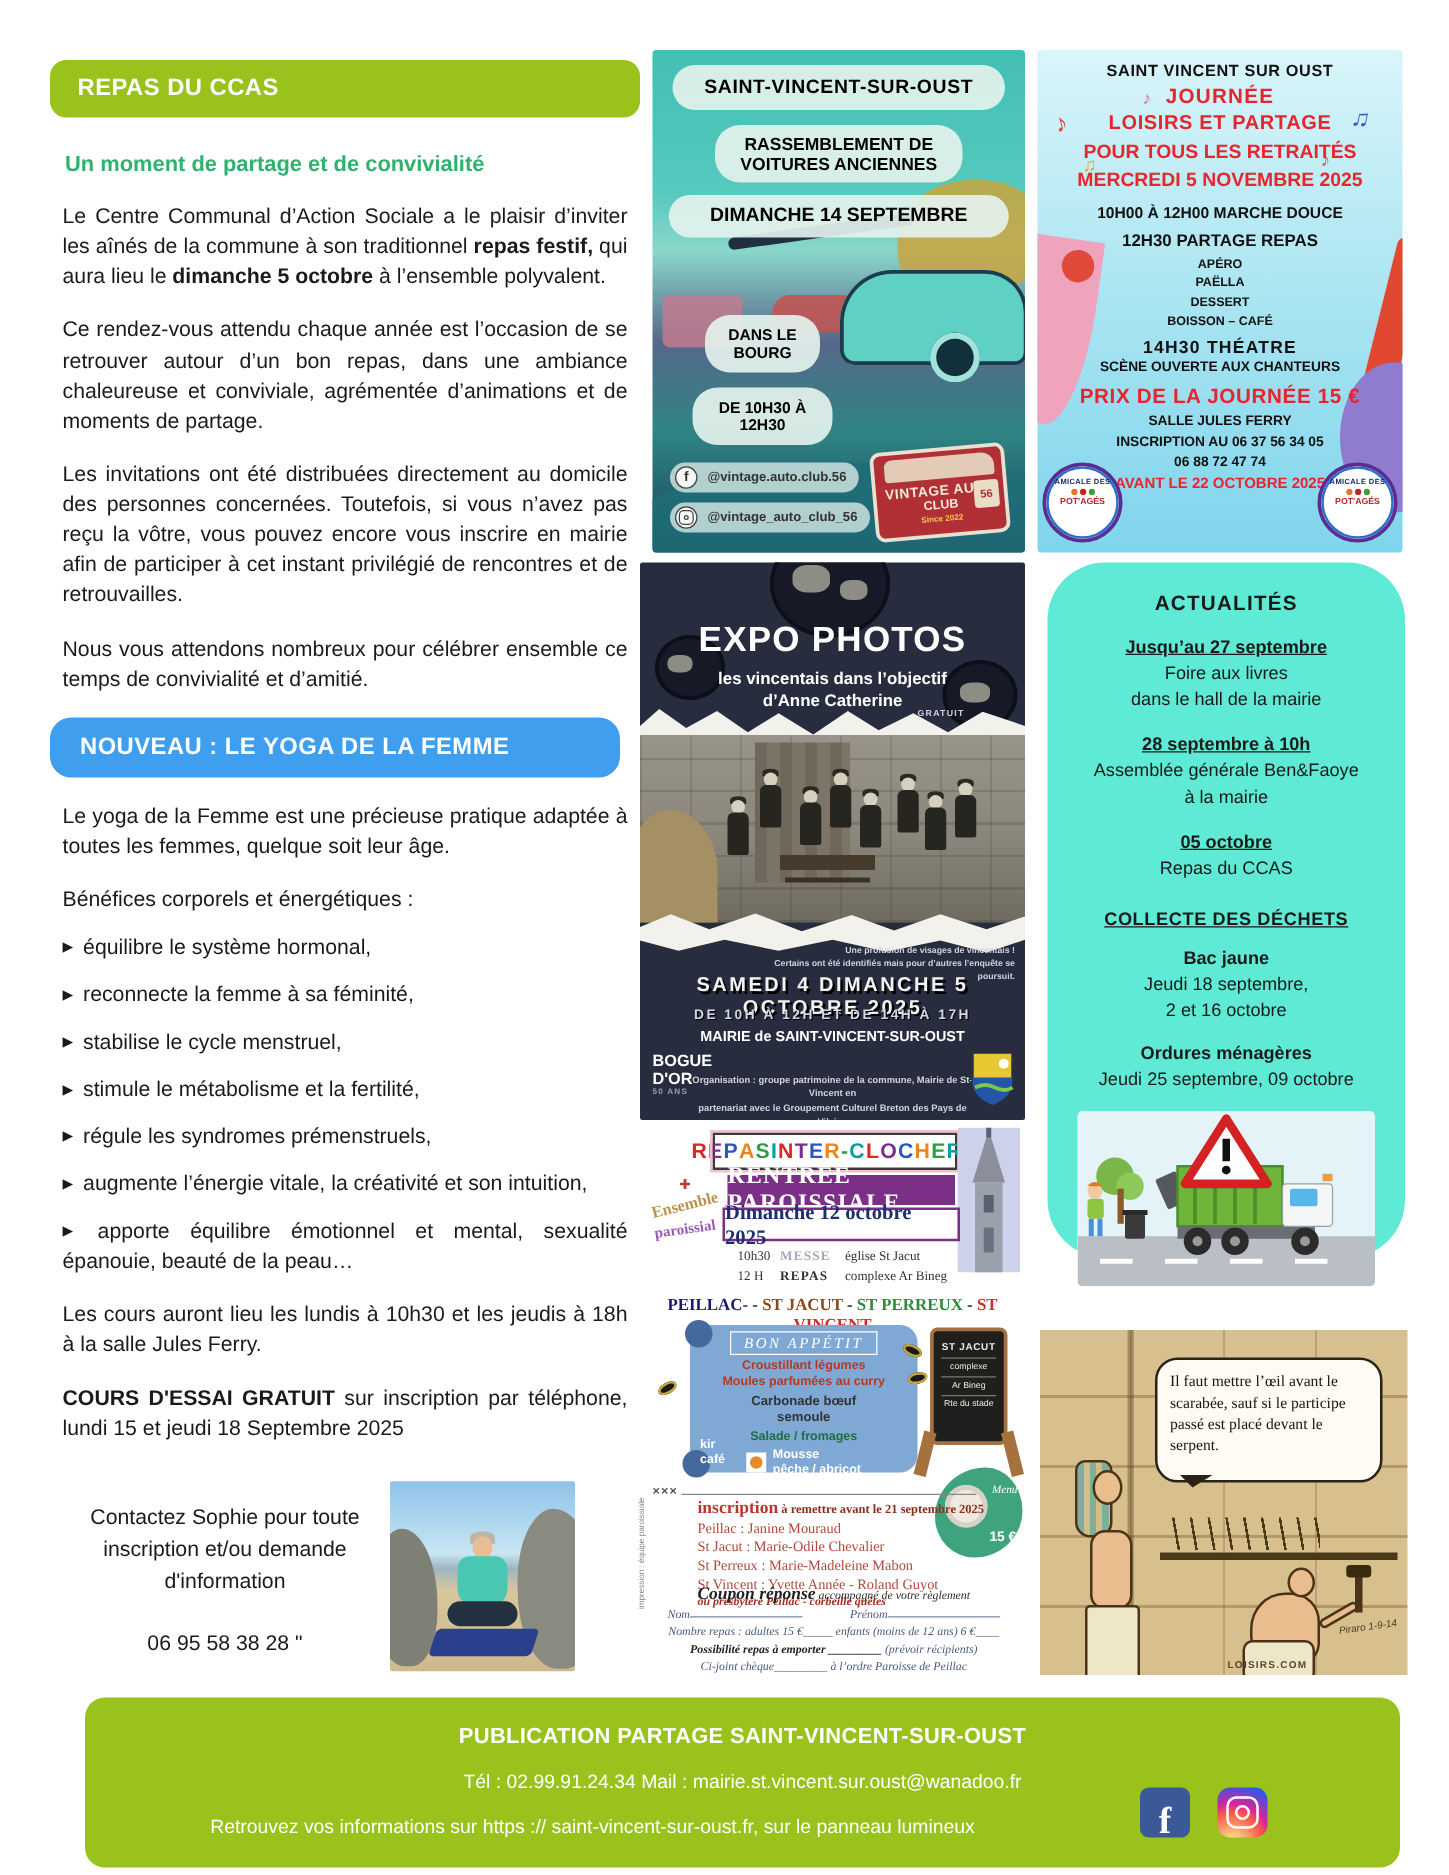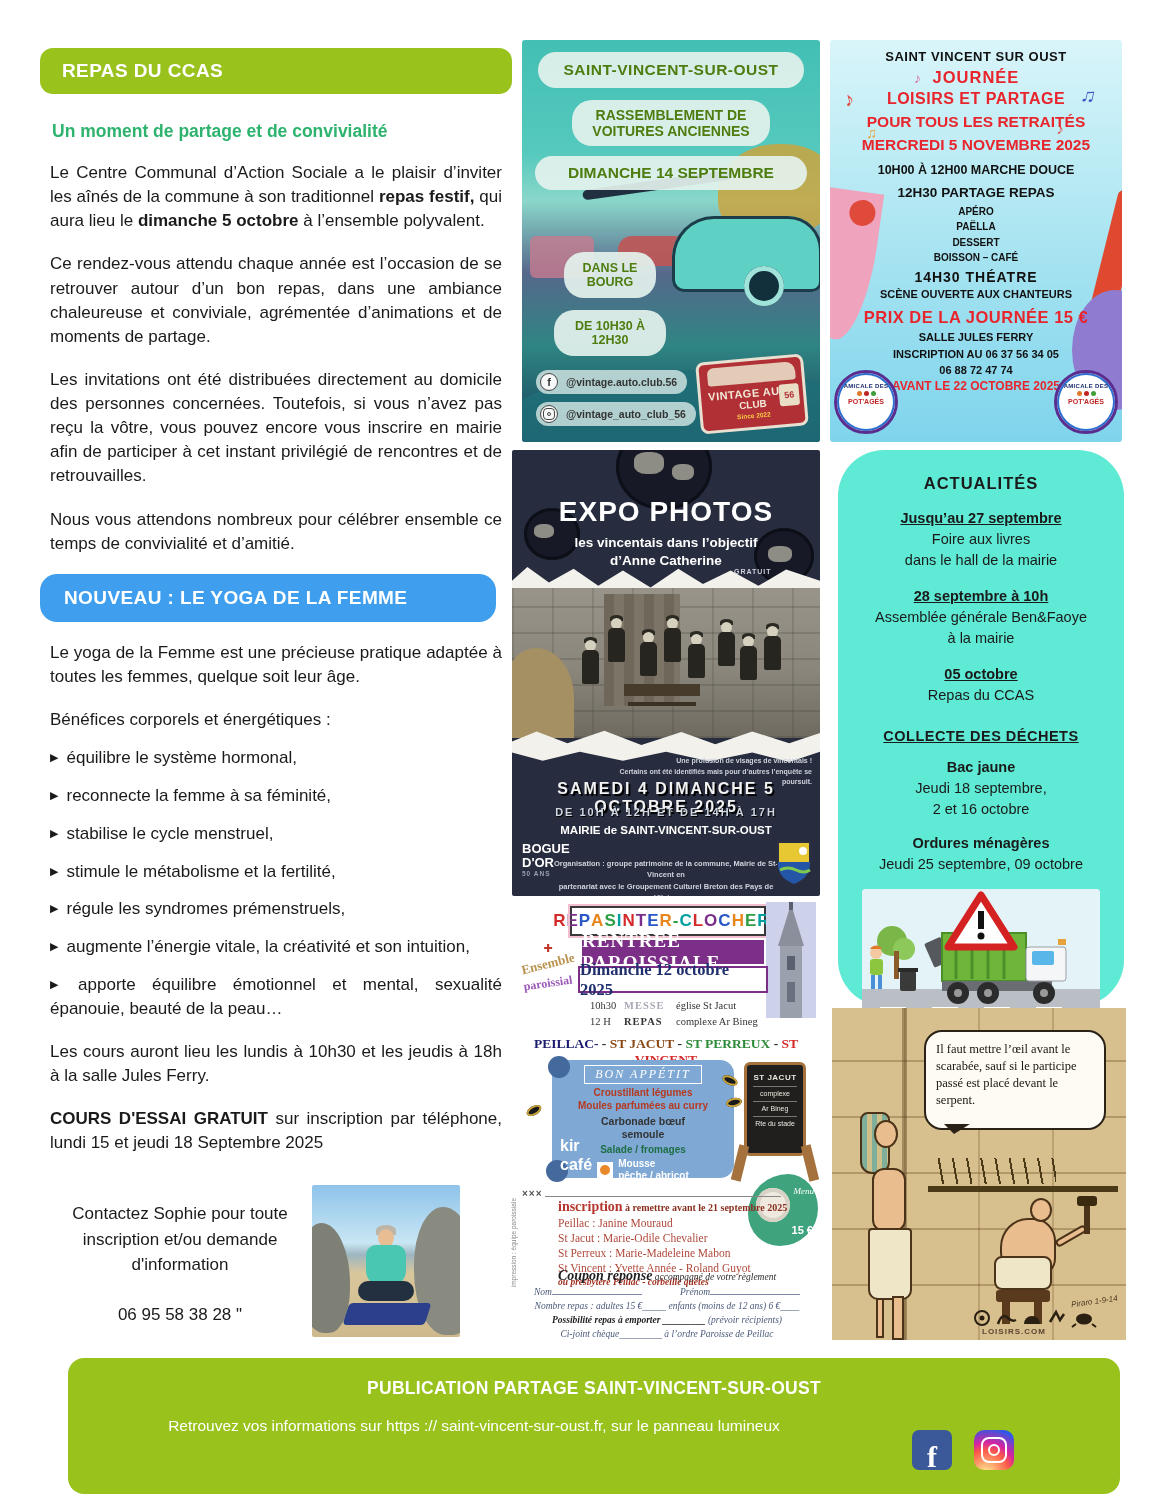--- a/index.html
+++ b/index.html
@@ -36,21 +36,21 @@
 .cars{left:522px;top:40px;width:298px;height:402px;overflow:hidden;border-radius:3px;
 background:linear-gradient(180deg,#43bfb4 0%,#55c9bd 28%,#8ad7ca 40%,#56688b 58%,#2f8583 76%,#17405a 100%)}
 .art{position:absolute;border-radius:50% 45% 55% 40%}
 .a-tree{left:196px;top:104px;width:120px;height:96px;background:#c9a43e;opacity:.85}
 .a-branch{left:60px;top:140px;width:150px;height:10px;background:#203040;border-radius:6px;transform:rotate(-8deg)}
 .a-house{left:8px;top:196px;width:64px;height:42px;background:#c77b8e;border-radius:6px;opacity:.8}
 .a-car-red{left:96px;top:196px;width:74px;height:30px;background:#c05555;border-radius:14px 18px 6px 6px;opacity:.9}
 .a-car{left:150px;top:176px;width:150px;height:76px;background:#5fd0c4;border-radius:42px 34px 10px 12px;box-shadow:0 0 0 3px #1d3c4a inset}
 .a-wheel{left:222px;top:226px;width:40px;height:40px;background:#12303c;border-radius:50%;box-shadow:0 0 0 5px #9fe3da inset}
 .a-swirl{left:-20px;top:330px;width:360px;height:110px;background:#1f6e78;border-radius:50% 40% 0 0;opacity:.85}
-.pill{position:absolute;background:rgba(228,242,237,.92);color:#4d7c0f;font-weight:800;text-align:center;border-radius:20px;line-height:1.15;display:flex;flex-direction:column;justify-content:center}
+.pill{position:absolute;background:rgba(228,242,237,.92);color:#000000;font-weight:800;text-align:center;border-radius:20px;line-height:1.15;display:flex;flex-direction:column;justify-content:center}
 .p-town{left:16px;top:12px;width:266px;height:36px;font-size:15.5px;letter-spacing:.5px}
 .p-event{left:50px;top:60px;width:198px;height:46px;font-size:14px}
 .p-date{left:13px;top:116px;width:272px;height:34px;font-size:15.5px}
 .p-place{left:42px;top:212px;width:92px;height:46px;font-size:12.5px}
 .p-time{left:32px;top:270px;width:112px;height:46px;font-size:12.5px}
 .soc{position:absolute;left:14px;display:flex;align-items:center;gap:8px;background:rgba(228,242,237,.75);border-radius:14px;padding:3px 10px 3px 4px;color:#333;font-size:10.5px;font-weight:bold}
 .soc .cir{width:18px;height:18px;border-radius:50%;border:1.6px solid #444;display:flex;align-items:center;justify-content:center;font-size:11px;font-weight:bold;color:#333;background:#f5f8f6}
 .soc.fb{top:330px}.soc.ig{top:362px}
 .ig-sq{width:12px;height:12px;border:1.6px solid #444;border-radius:4px;position:relative}
 .ig-sq span{position:absolute;left:2.5px;top:2.5px;width:4.5px;height:4.5px;border:1.4px solid #444;border-radius:50%}
@@ -155,21 +155,21 @@
 .pr-menu .curl{position:absolute;width:22px;height:22px;border-radius:50%;background:#44699c}
 .pr-menu .cu1{left:-4px;top:-4px}.pr-menu .cu2{left:-6px;bottom:-4px}
 .pm-title{display:inline-block;margin-top:5px;border:1.5px solid #fff;padding:1px 10px;font-family:"Liberation Serif",serif;font-style:italic;font-size:12px;letter-spacing:2px}
 .pm-starter{color:#b53a20;font-weight:bold;font-size:10px;line-height:1.25;margin-top:3px}
 .pm-main{color:#333;font-weight:bold;font-size:10.5px;line-height:1.2;margin-top:3px}
 .pm-cheese{color:#1e6e46;font-weight:bold;font-size:10px;margin-top:4px}
 .pm-dessert{display:flex;align-items:center;justify-content:center;gap:5px;margin-top:3px}
 .pm-apricot{width:16px;height:16px;background:#fff;display:flex;align-items:center;justify-content:center}
 .pm-apricot i{width:10px;height:10px;border-radius:50%;background:#e8892a;display:block}
 .pm-des-t{font-size:10px;font-weight:bold;text-align:left;line-height:1.15}
-.pm-drink{position:absolute;left:8px;bottom:4px;font-size:16px;font-weight:bold;text-align:left;line-height:1.2}
+.pm-drink{position:absolute;left:8px;bottom:4px;font-size:10px;font-weight:bold;text-align:left;line-height:1.2}
 .mussel{position:absolute;width:16px;height:9px;background:#1a1a1a;border-radius:50%;box-shadow:0 0 0 2px #caa53a inset}
 .mu1{left:14px;top:208px;transform:rotate(-30deg)}
 .mu2{left:210px;top:178px;transform:rotate(24deg)}
 .mu3{left:214px;top:200px;transform:rotate(-12deg)}
 .pr-board{position:absolute;left:232px;top:164px;width:62px;height:94px;background:#201f1d;border:3px solid #a5713c;border-radius:6px;color:#e8e8e0;text-align:center;padding-top:8px}
 .pr-board .b0{font-size:8px;font-weight:900;letter-spacing:.5px}
 .pr-board .bl{font-size:7px;margin-top:4px;border-top:1px solid #777;padding-top:3px;margin-left:6px;margin-right:6px}
 .pr-board:after{content:"";position:absolute;left:-12px;top:80px;width:10px;height:36px;background:#a5713c;transform:rotate(14deg)}
 .pr-board:before{content:"";position:absolute;right:-12px;top:80px;width:10px;height:36px;background:#a5713c;transform:rotate(-14deg)}
 .pr-blob{position:absolute;left:236px;top:276px;width:70px;height:72px;background:#3fa47e;border-radius:58% 42% 55% 45%/55% 48% 52% 45%;color:#fff}
@@ -196,21 +196,21 @@
 .actual{left:838px;top:450px;width:286px;height:556px;background:#5eead4;border-radius:46px;text-align:center;padding-top:24px}
 .ac-title{font-size:16.5px;font-weight:900;letter-spacing:1px}
 .ac-ev{margin-top:15px;font-size:14.5px;line-height:1.45}
 .ac-ev .d{font-weight:bold;text-decoration:underline}
 .ac-sec{margin-top:22px;font-size:14.5px;font-weight:900;letter-spacing:.5px;text-decoration:underline}
 .ac-w{margin-top:13px;font-size:14.5px;line-height:1.45}
 .ac-w .d{font-weight:bold}
 .ac-truck{margin:14px auto 0;width:238px;height:140px;border-radius:4px;overflow:hidden;background:#eaf6fa}
 
 
-.comic{left:832px;top:1008px;width:294px;height:332px;overflow:hidden;background:#d8bf8e;
+.comic{left:832px;top:1064px;width:294px;height:276px;overflow:hidden;background:#d8bf8e;
 background-image:repeating-linear-gradient(0deg,transparent 0 54px,rgba(90,60,20,.3) 54px 56px),repeating-linear-gradient(90deg,transparent 0 72px,rgba(90,60,20,.22) 72px 74px)}
 .cm-col{position:absolute;left:70px;top:0;width:5px;height:100%;background:rgba(70,45,15,.35)}
 .bubble{position:absolute;left:92px;top:22px;width:182px;min-height:100px;background:#fdfbf4;border:2px solid #2a2216;border-radius:18px;padding:9px 10px;font-family:"Liberation Serif",serif;font-size:12.5px;line-height:1.35;color:#1c160c}
 .bubble:after{content:"";position:absolute;left:18px;bottom:-16px;width:0;height:0;border:10px solid transparent;border-top-color:#2a2216;border-right-width:16px}
 .grass{position:absolute;left:104px;top:150px;width:120px;height:26px;background:repeating-linear-gradient(80deg,transparent 0 6px,#4a3a18 6px 8px,transparent 8px 14px)}
 .ledge{position:absolute;left:96px;top:178px;width:190px;height:6px;background:#4a3a18}
 .ph2-head{position:absolute;left:42px;top:112px;width:24px;height:28px;border-radius:50%;background:#e9bd8e;border:2px solid #4a3318}
 .ph2-hd{position:absolute;left:28px;top:104px;width:30px;height:62px;border-radius:8px 8px 12px 12px;background:repeating-linear-gradient(90deg,#7fae9b 0 5px,#cfc08a 5px 10px);border:2px solid #4a3318}
 .ph2-body{position:absolute;left:40px;top:160px;width:34px;height:64px;border-radius:12px;background:#e9bd8e;border:2px solid #4a3318}
 .ph2-skirt{position:absolute;left:36px;top:220px;width:44px;height:72px;background:#efe6c8;border:2px solid #4a3318;border-radius:4px 4px 10px 10px}
@@ -685,20 +685,21 @@
           <line x1="104" y1="16" x2="100" y2="19" stroke="#2a2012" stroke-width="2"></line>
           <line x1="120" y1="16" x2="124" y2="19" stroke="#2a2012" stroke-width="2"></line>
       </svg>
     </div>
     <div class="cm-sign">Piraro 1-9-14</div>
     <div class="cm-credit">LOISIRS.COM</div>
   </section>
 
   <footer class="abs footer">
     <div class="f1">PUBLICATION PARTAGE SAINT-VINCENT-SUR-OUST</div>
+    <div class="f2">Tél : 02.99.91.24.34 Mail : mairie.st.vincent.sur.oust@wanadoo.fr</div>
     <div class="f3">Retrouvez vos informations sur https :// saint-vincent-sur-oust.fr, sur le panneau lumineux</div>
     <div class="fb-ic">f</div>
     <div class="ig-ic">
         <i></i>
         <b></b>
       </div>
   </footer>
 
 </div>
 

